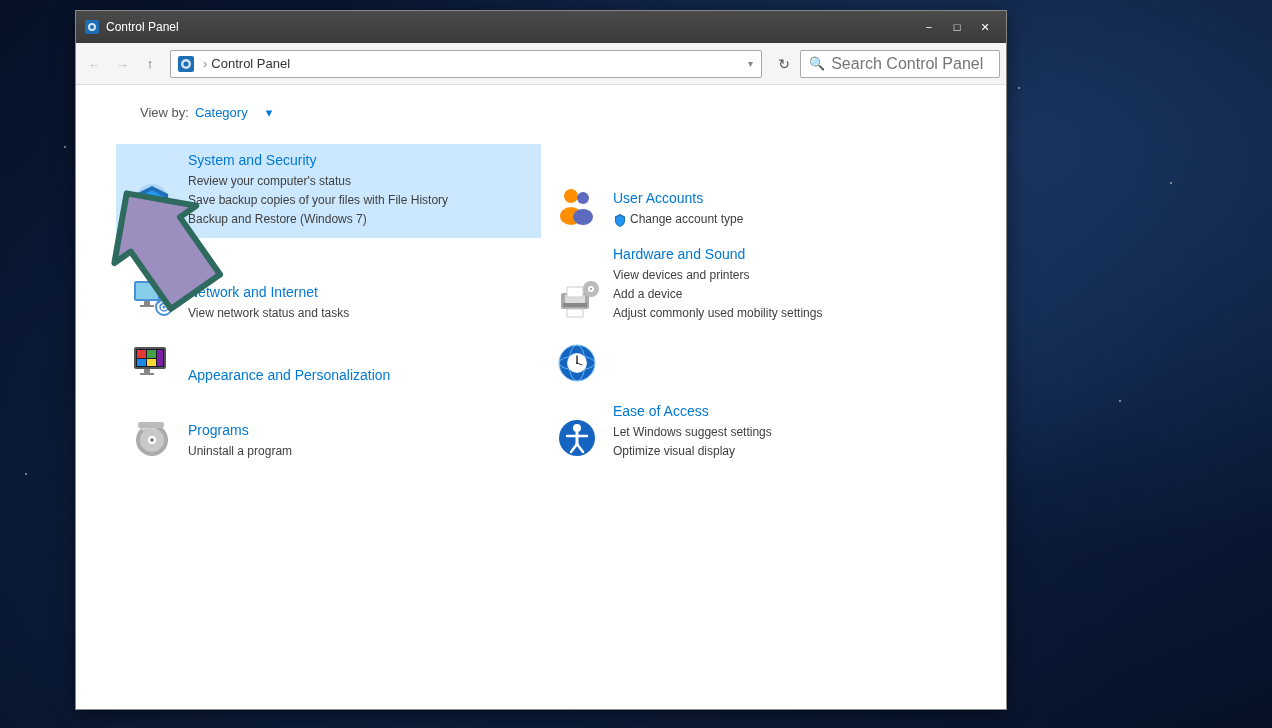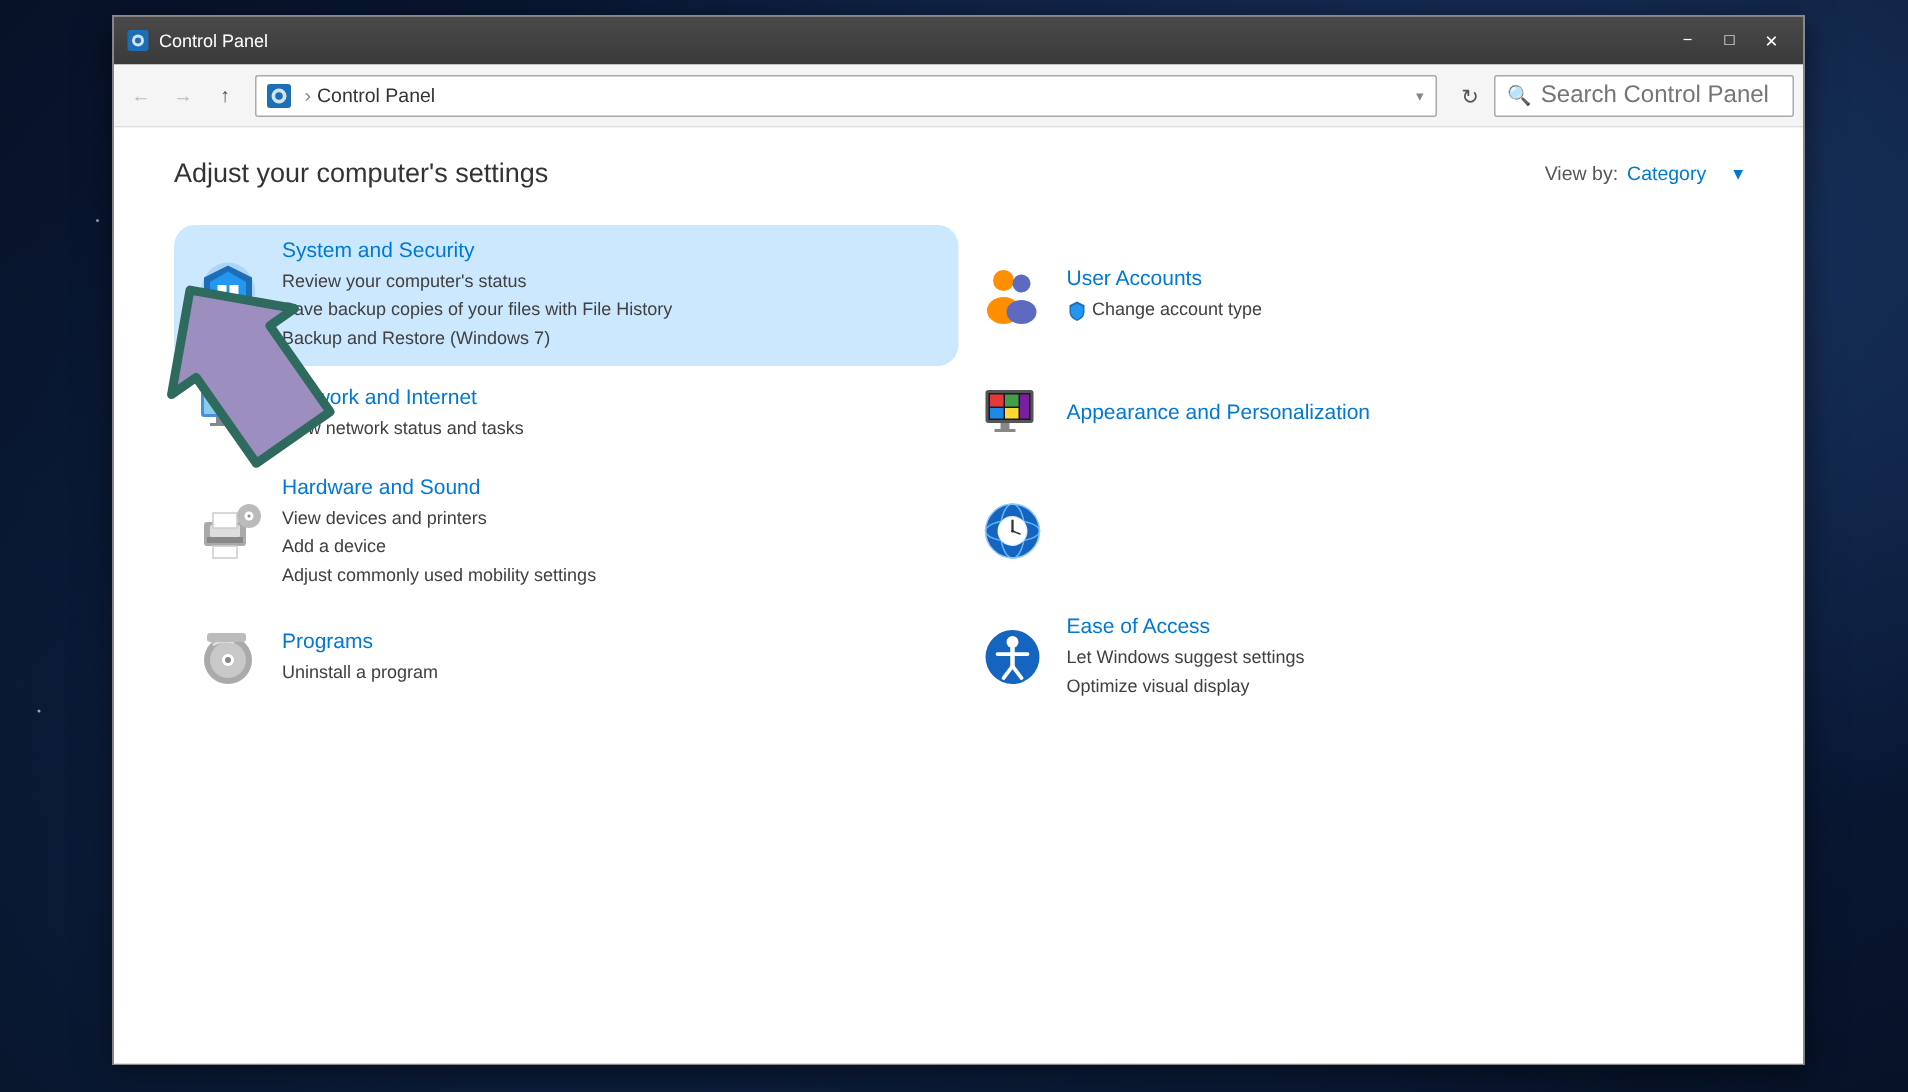--- a/index.html
+++ b/index.html
@@ -39,21 +39,21 @@
       background: white;
       border-radius: 50%;
       opacity: 0.6;
     }
 
     
     .window {
       position: absolute;
       top: 10px;
       left: 75px;
-      width: 1128px;
+      width: 932px;
       height: 700px;
       background: #f0f0f0;
       border: 1px solid #888;
       box-shadow: 0 4px 20px rgba(0,0,0,0.5);
       display: flex;
       flex-direction: column;
     }
 
     
     .titlebar {
@@ -230,22 +230,21 @@
     .categories-grid {
       display: grid;
       grid-template-columns: 1fr 1fr;
       gap: 0;
     }
 
     .category-section {
       padding: 8px 12px;
       display: flex;
       gap: 12px;
-      align-items: center;
-      border-radius: 14px;
+      align-items: flex-end;
     }
     .category-section.highlighted {
       background: #cce8ff;
     }
 
     .cat-icon {
       width: 48px;
       height: 48px;
       flex-shrink: 0;
       display: flex;
@@ -367,21 +366,20 @@
 
     <div class="search-box">
       <span class="search-icon-sym">🔍</span>
       <input class="search-input" type="text" placeholder="Search Control Panel" style="">
     </div>
   </div>
 
   <div class="content">
 
     <div class="page-header">
-      <span class="page-title">Adjust your computer's settings</span>
       <div class="view-by">
         <span class="view-by-label">View by:</span>
         <span class="view-by-value">
           <span>Category</span>
           <span>▾</span>
         </span>
       </div>
     </div>
 
     <div class="categories-grid">
@@ -450,59 +448,59 @@
         <div class="cat-content">
           <div class="cat-title">Network and Internet</div>
           <a class="cat-link">View network status and tasks</a>
         </div>
       </div>
 
       <div class="category-section">
         <div class="cat-icon">
           <svg width="48" height="48" viewBox="0 0 48 48">
 
+            <rect x="8" y="18" width="28" height="16" rx="2" fill="#aaa"></rect>
+            <rect x="12" y="20" width="20" height="8" rx="1" fill="#ddd"></rect>
+            <rect x="10" y="28" width="24" height="4" fill="#888"></rect>
+
+            <rect x="14" y="12" width="16" height="10" fill="white" stroke="#ccc"></rect>
+            <rect x="14" y="34" width="16" height="8" fill="white" stroke="#ccc"></rect>
+
+            <circle cx="38" cy="14" r="8" fill="#bbb"></circle>
+            <circle cx="38" cy="14" r="3" fill="white"></circle>
+            <circle cx="38" cy="14" r="1" fill="#888"></circle>
+          </svg>
+        </div>
+        <div class="cat-content">
+          <div class="cat-title">Hardware and Sound</div>
+          <a class="cat-link">View devices and printers</a>
+          <a class="cat-link">Add a device</a>
+          <a class="cat-link">Adjust commonly used mobility settings</a>
+        </div>
+      </div>
+
+      <div class="category-section">
+        <div class="cat-icon">
+          <svg width="48" height="48" viewBox="0 0 48 48">
+
             <rect x="6" y="8" width="32" height="22" rx="2" fill="#555"></rect>
             <rect x="8" y="10" width="28" height="18" fill="#1a1a2e"></rect>
 
             <rect x="9" y="11" width="9" height="8" fill="#e53935"></rect>
             <rect x="19" y="11" width="9" height="8" fill="#43a047"></rect>
             <rect x="9" y="20" width="9" height="7" fill="#1e88e5"></rect>
             <rect x="19" y="20" width="9" height="7" fill="#fdd835"></rect>
 
             <rect x="29" y="11" width="6" height="16" fill="#7b1fa2"></rect>
             <rect x="16" y="30" width="6" height="4" fill="#888"></rect>
             <rect x="12" y="34" width="14" height="2" fill="#888"></rect>
           </svg>
         </div>
         <div class="cat-content">
           <div class="cat-title">Appearance and Personalization</div>
-        </div>
-      </div>
-
-      <div class="category-section">
-        <div class="cat-icon">
-          <svg width="48" height="48" viewBox="0 0 48 48">
-
-            <rect x="8" y="18" width="28" height="16" rx="2" fill="#aaa"></rect>
-            <rect x="12" y="20" width="20" height="8" rx="1" fill="#ddd"></rect>
-            <rect x="10" y="28" width="24" height="4" fill="#888"></rect>
-
-            <rect x="14" y="12" width="16" height="10" fill="white" stroke="#ccc"></rect>
-            <rect x="14" y="34" width="16" height="8" fill="white" stroke="#ccc"></rect>
-
-            <circle cx="38" cy="14" r="8" fill="#bbb"></circle>
-            <circle cx="38" cy="14" r="3" fill="white"></circle>
-            <circle cx="38" cy="14" r="1" fill="#888"></circle>
-          </svg>
-        </div>
-        <div class="cat-content">
-          <div class="cat-title">Hardware and Sound</div>
-          <a class="cat-link">View devices and printers</a>
-          <a class="cat-link">Add a device</a>
-          <a class="cat-link">Adjust commonly used mobility settings</a>
         </div>
       </div>
 
       <div class="category-section">
         <div class="cat-icon">
           <svg width="48" height="48" viewBox="0 0 48 48">
 
             <circle cx="24" cy="24" r="18" fill="#1565c0"></circle>
             <ellipse cx="24" cy="24" rx="8" ry="18" fill="none" stroke="#64b5f6" stroke-width="1"></ellipse>
             <ellipse cx="24" cy="24" rx="18" ry="7" fill="none" stroke="#64b5f6" stroke-width="1"></ellipse>

